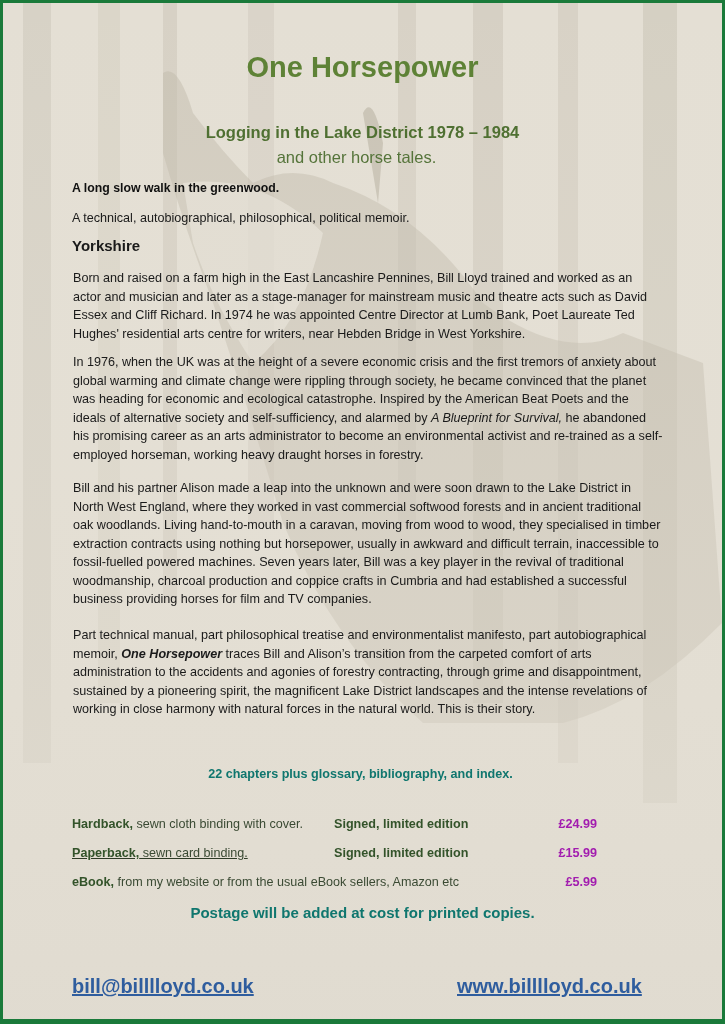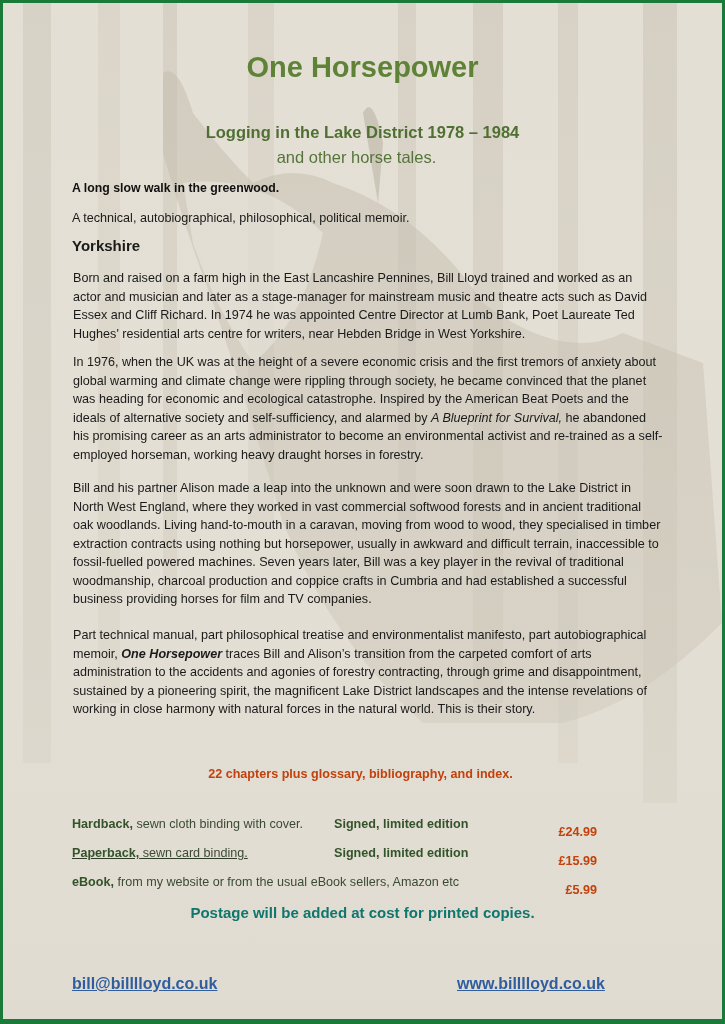--- a/index.html
+++ b/index.html
@@ -28,32 +28,32 @@
   .tagline { position: absolute; top: 178px; left: 69px; font-weight: bold; font-size: 12.3px; color: #111; }
   .descr { position: absolute; top: 206px; left: 69px; }
   .synopsis-h { position: absolute; top: 234px; left: 69px; font-size: 15px; font-weight: bold; color: #1a1a1a; }
   .para { position: absolute; left: 69px; width: 590px; margin: 1px; }
   .p1 { top: 265px; }
   .p2 { top: 349px; }
   .p3 { top: 475px; }
   .p4 { top: 622px; }
   .stats {
     position: absolute; top: 762px; left: 0; width: 715px; text-align: center;
-    font-size: 12.6px; font-weight: bold; color: #c2410c; line-height: 18px;
+    font-size: 12.6px; font-weight: bold; color: #0f766e; line-height: 18px;
   }
   .price-row { position: absolute; left: 69px; width: 525px; font-size: 12.6px; color: #2e3b26; }
   .price-row .fmt { font-weight: bold; color: #33532a; }
   .price-row .desc { color: #3a4a33; }
   .price-row .edition { position: absolute; left: 262px; top: 0; font-weight: bold; color: #33532a; }
-  .price-row .price { position: absolute; right: 0; top: 8px; font-weight: bold; color: #c2410c; }
+  .price-row .price { position: absolute; right: 0; top: 0; font-weight: bold; color: #a21caf; }
   .r1 { top: 814px; }
   .r2 { top: 843px; text-decoration: underline; }
   .r3 { top: 872px; }
   .postage { position: absolute; top: 901px; left: 0; width: 719px; text-align: center; font-size: 15px; font-weight: bold; color: #0f766e; }
-  .link { position: absolute; top: 972px; font-size: 16px; font-weight: bold; color: #2f5d9e; text-decoration: underline; }
+  .link { position: absolute; top: 972px; font-size: 20px; font-weight: bold; color: #2f5d9e; text-decoration: underline; }
   .email { left: 69px; }
   .web { left: 454px; }
   i { font-style: italic; }
 </style>
 </head>
 <body>
 
 <div class="page">
   <svg class="bg" width="719" height="1016" viewBox="0 0 719 1016" preserveAspectRatio="none">
     <defs>

